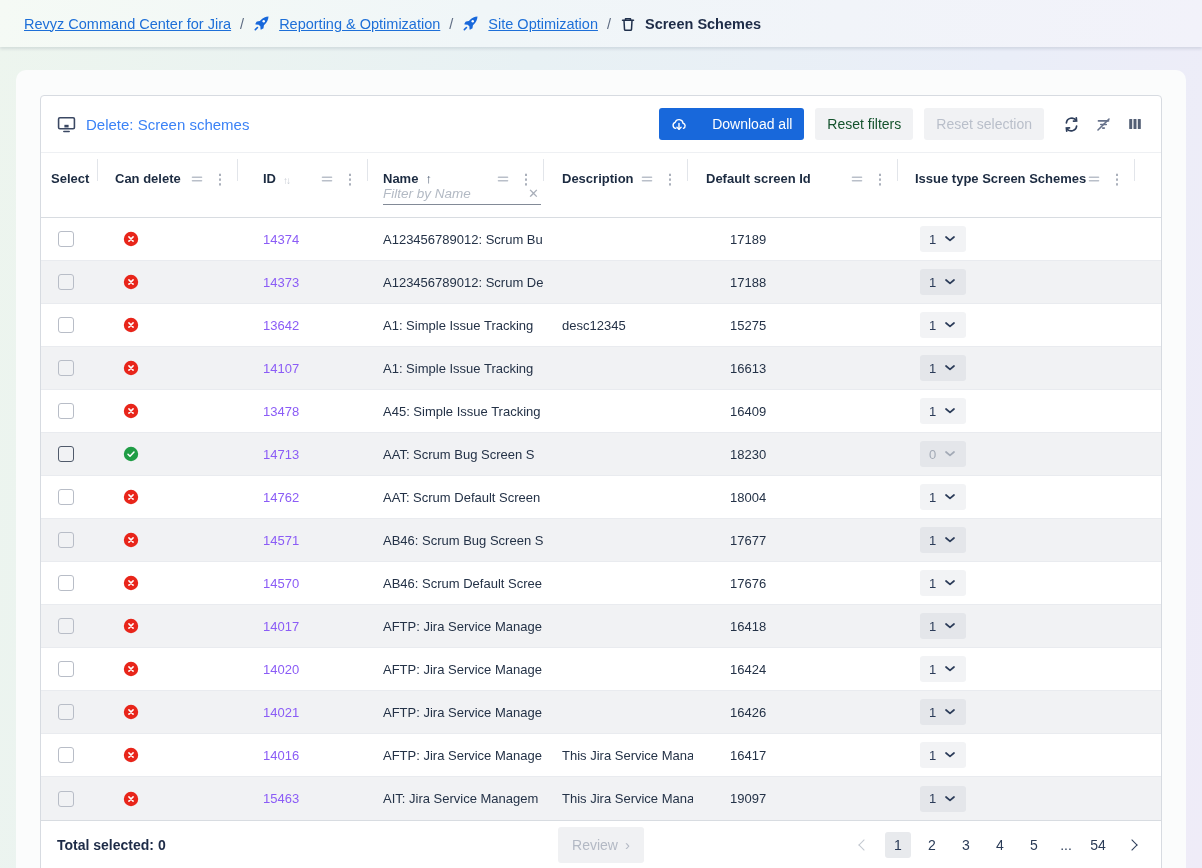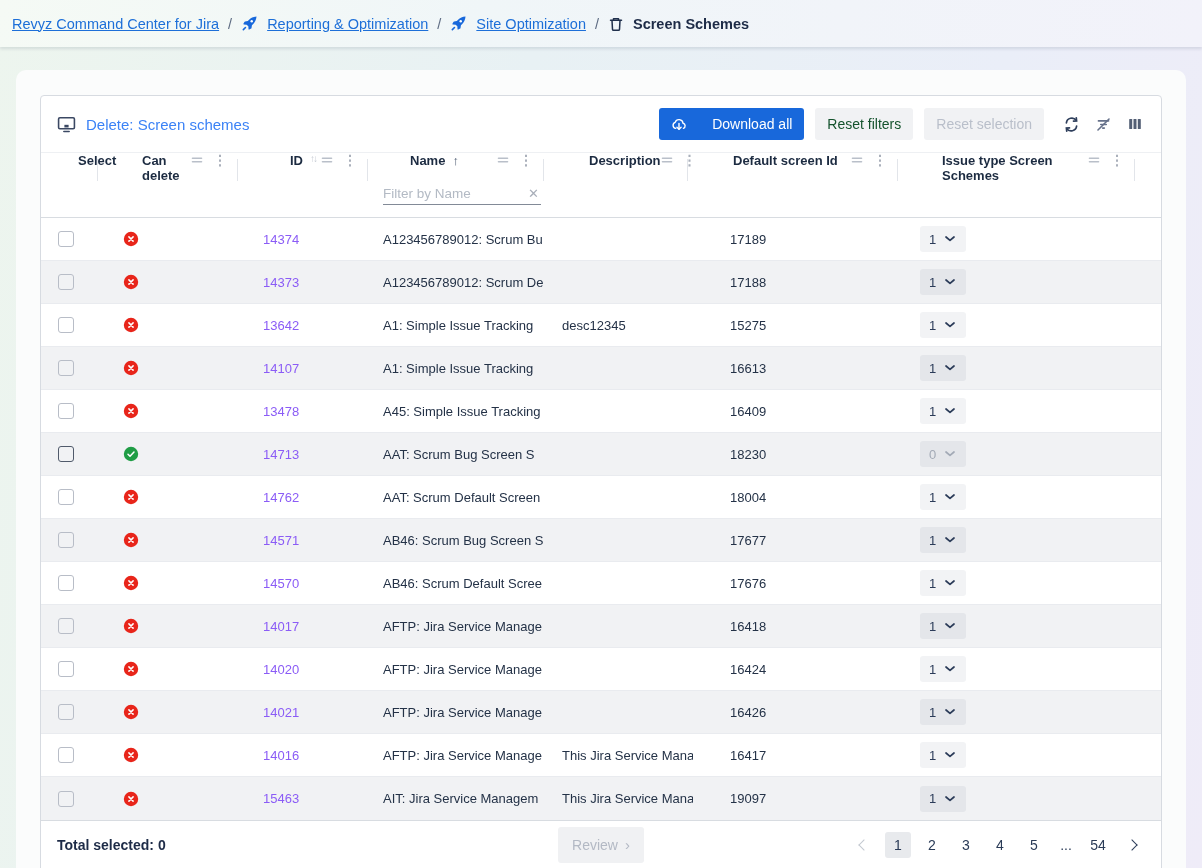--- a/index.html
+++ b/index.html
@@ -6,21 +6,21 @@
   html,body { width:1202px; height:868px; overflow:hidden; }
   body {
     font-family: "Liberation Sans", sans-serif;
     background: linear-gradient(100deg,#edf5ee 0%,#e8f1f4 40%,#eaeef8 75%,#efecf8 100%);
     position: relative;
     color:#243247;
   }
   
   .topbar {
     position:absolute; top:0; left:0; right:0; height:47px;
-    display:flex; align-items:center; padding:0 12px;
+    display:flex; align-items:center; padding:0 24px;
     background: linear-gradient(100deg,#f5faf5 0%,#f0f6f8 40%,#f2f2fa 100%);
     box-shadow: 0 2px 3px rgba(23,43,77,.12);
     z-index:5;
   }
   .breadcrumb { display:flex; align-items:center; gap:9px; font-size:14.5px; }
   .crumb-link { color:#1d6fd8; text-decoration:underline; cursor:pointer; }
   .crumb-sep { color:#5d6b82; }
   .crumb-current { color:#1d2b47; font-weight:700; }
   .crumb-icon { display:inline-flex; align-items:center; }
   
@@ -41,32 +41,32 @@
   .btn { height:32px; border:none; border-radius:3px; font-family:inherit; font-size:14px; padding:0 12px; cursor:pointer; display:inline-flex; align-items:center; gap:25px; }
   .btn-primary { background:#1868db; color:#fff; }
   .btn-subtle { background:#f1f2f4; color:#14532d; }
   .btn-subtle.disabled { color:#b9bfca; cursor:default; }
   .icon-btn { display:inline-flex; align-items:center; cursor:pointer; padding:2px; }
   .icon-btn.first { margin-left:6px; }
   
   .grid { display:grid; grid-template-columns:52px 140px 130px 176px 144px 210px 237px 1fr; padding:0 10px; }
   .table-head { border-top:1px solid #eef0f3; border-bottom:1px solid #d8dce1; flex:0 0 auto; }
   .thead-row { height:33px; align-items:center; }
-  .th { position:relative; display:flex; align-items:flex-start; height:100%; font-size:13px; font-weight:700; color:#1c2b41;margin-left:27px; }
+  .th { position:relative; display:flex; align-items:flex-end; height:100%; font-size:13px; font-weight:700; color:#1c2b41; }
   .th::after { content:''; position:absolute; right:5px; top:50%; transform:translateY(-50%); width:1px; height:22px; background:#e2e5ea; }
   .th-icons { margin-left:auto; display:flex; align-items:center; gap:10px; padding-right:16px; }
   .eq-icon { display:inline-flex; cursor:pointer; }
   .dots-icon { color:#aab0bb; font-size:14px; font-weight:700; cursor:pointer; line-height:1; }
   .sort-both { font-size:10px; color:#c5cad2; letter-spacing:-2px; margin-left:7px; }
   .sort-asc { font-size:13px; color:#4a5970; font-weight:600; margin-left:7px; }
   .pad12 { padding-left:12px; } .pad20 { padding-left:20px; } .pad10 { padding-left:10px; }
   .pad13 { padding-left:13px; }
   .tfilter-row { height:31px; align-items:flex-start; }
   .filter-wrap { grid-column:4; display:flex; align-items:center; width:158px; margin-left:10px; border-bottom:1px solid #828a97; padding-bottom:3px; }
-  .filter-wrap input { border:none; outline:none; background:transparent; flex:1; font-family:inherit; font-size:13.5px; color:#33425c; min-width:0; }
+  .filter-wrap input { border:none; outline:none; background:transparent; flex:1; font-family:inherit; font-size:13.5px; color:#33425c; min-width:0;font-style:italic; }
   .filter-wrap input::placeholder { color:#b3bac4; }
   .filter-clear { color:#a8aeb9; font-size:13px; cursor:pointer; padding:0 2px; }
   
   .tbody { flex:0 0 auto; }
   .tr { height:43px; align-items:center; border-bottom:1px solid #e9ebef; }
   .tr:nth-child(even) { background:#f1f2f4; }
   .tr:last-child { border-bottom:none; }
   .td { font-size:13px; color:#243247; display:flex; align-items:center; height:100%; }
   .checkbox { width:16px; height:16px; border:1px solid #b8bdc7; border-radius:3px; margin-left:7px; cursor:pointer; background:transparent; }
   .checkbox.enabled { border:1.5px solid #505a6b; }

